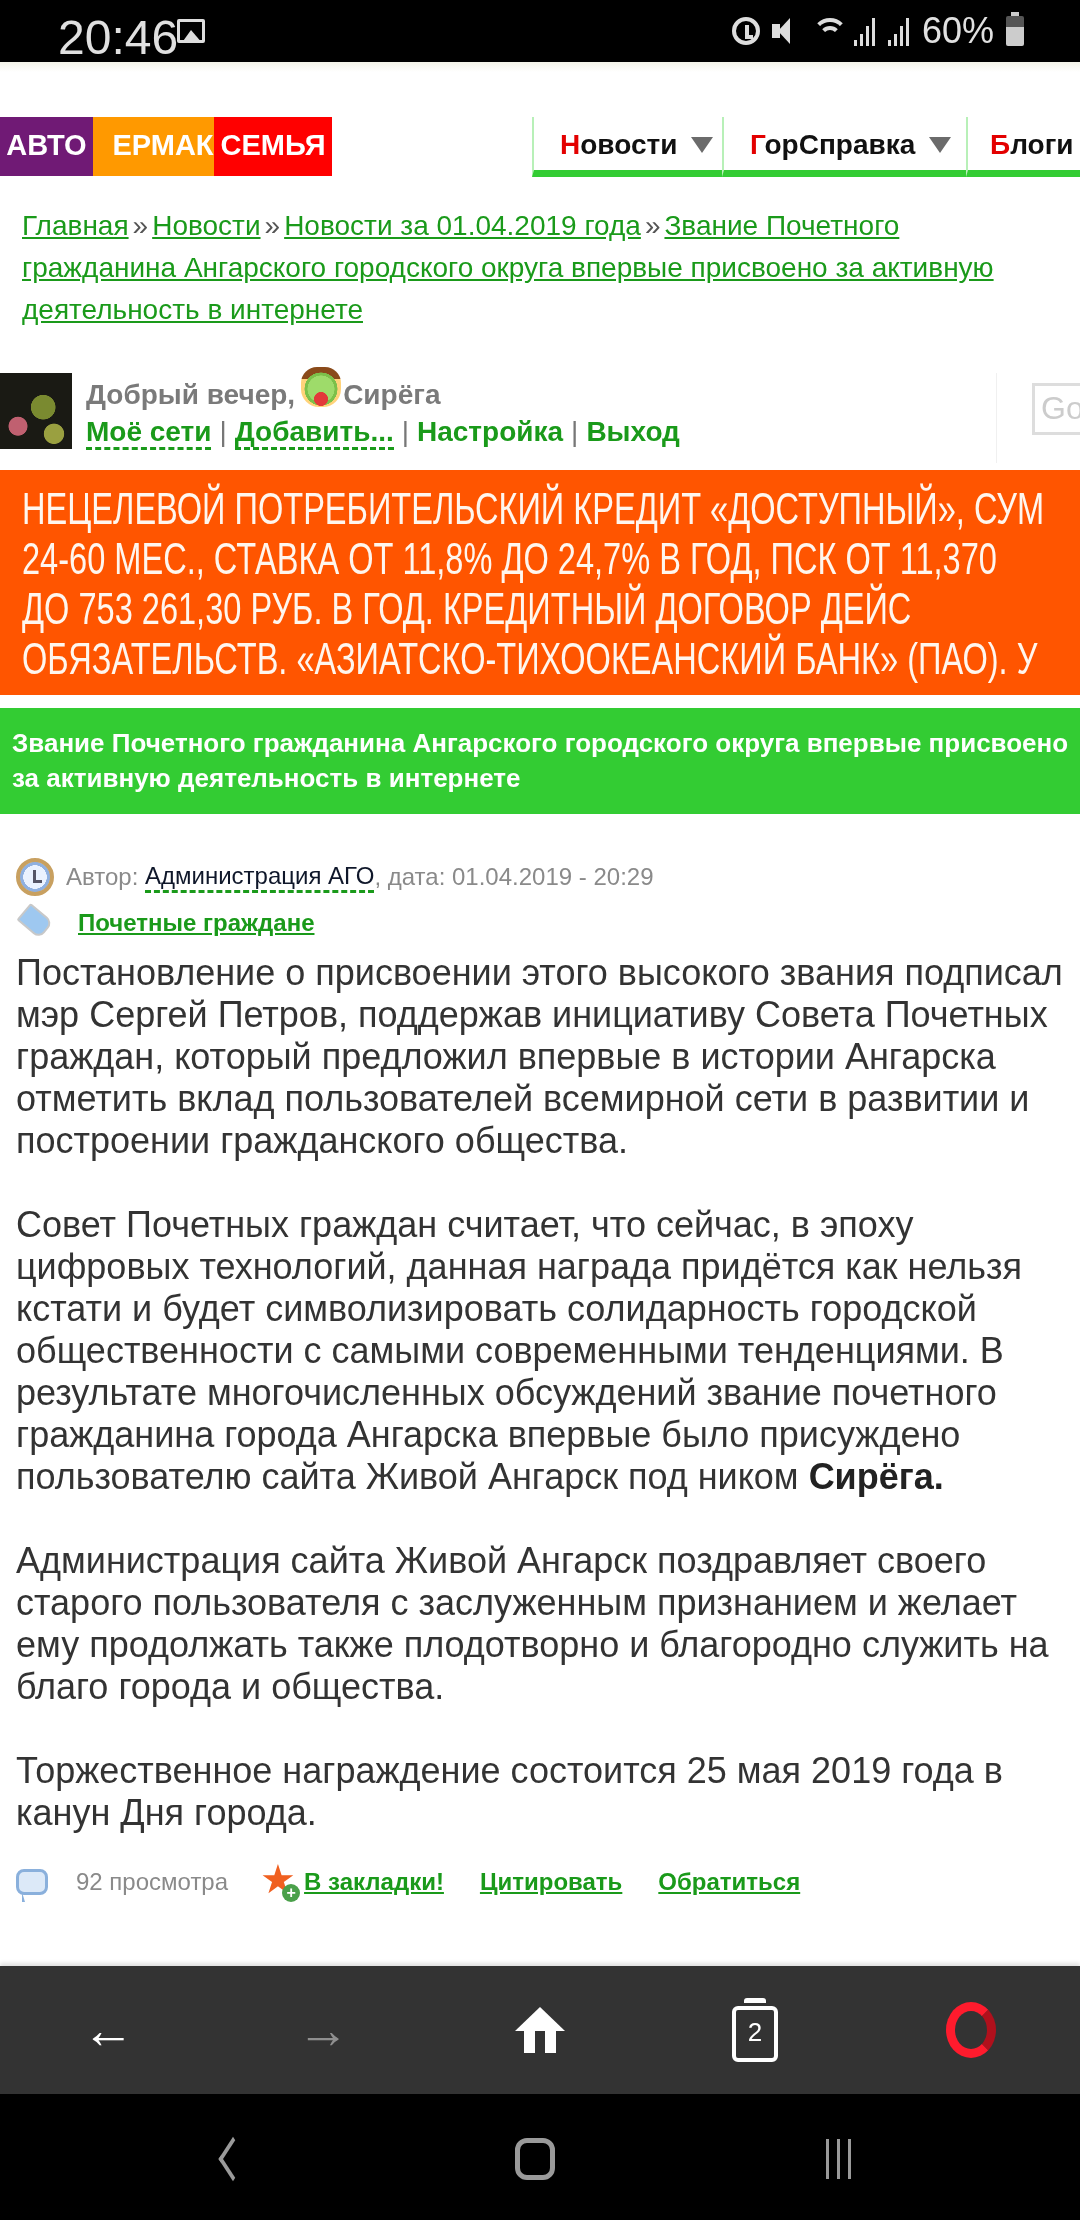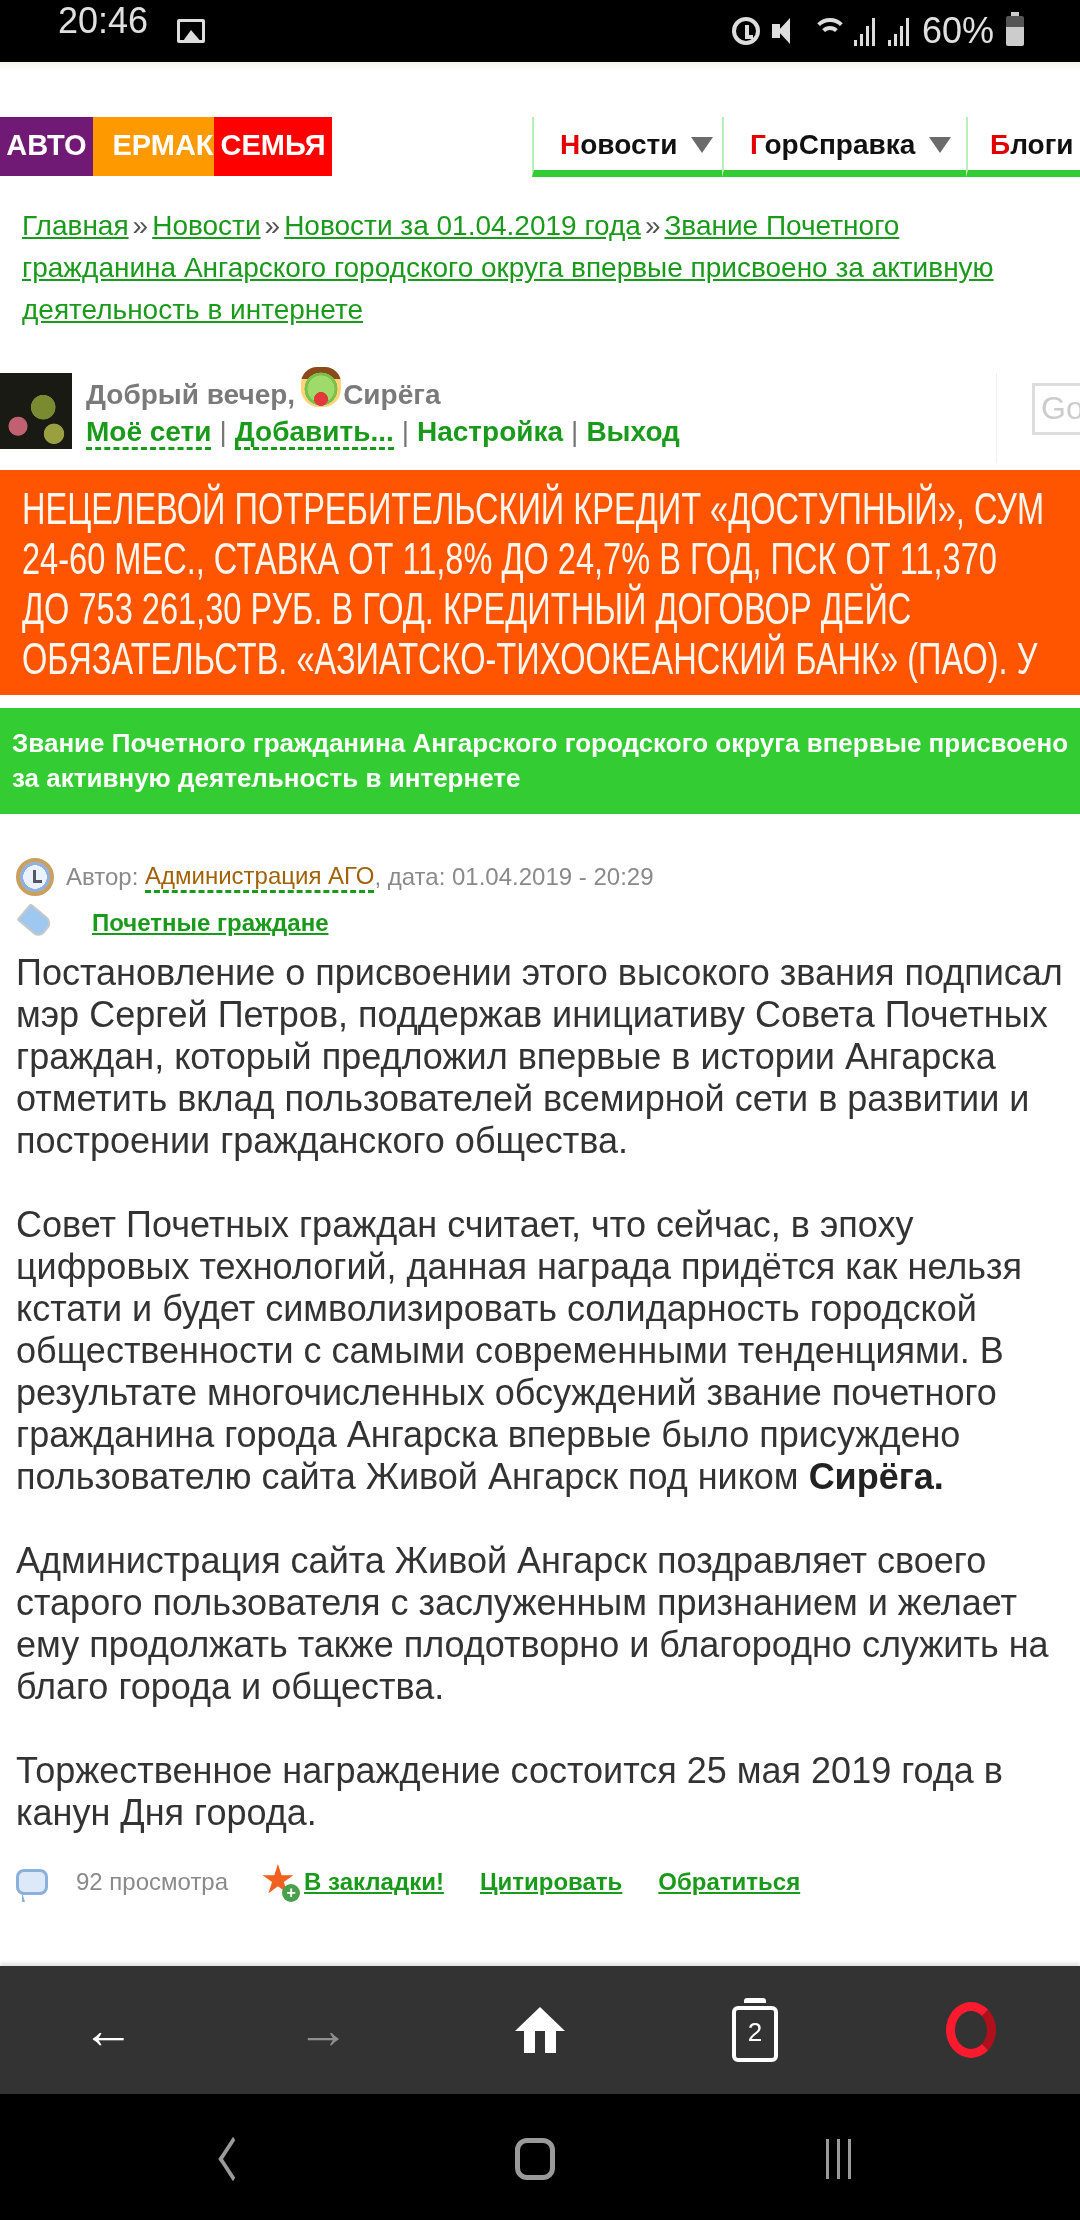--- a/index.html
+++ b/index.html
@@ -1,21 +1,21 @@
 <!DOCTYPE html>
 <html><head>
 <meta charset="utf-8">
 <style>
   * { box-sizing: border-box; margin: 0; padding: 0; }
   html, body { width: 1080px; height: 2220px; overflow: hidden; background: #ffffff; }
   body { font-family: "Liberation Sans", "DejaVu Sans", sans-serif; position: relative; color: #222; }
 
   
   .status-bar { position: absolute; top: 0; left: 0; width: 1080px; height: 62px; background: #000; color: #ddd; }
-  .status-time { position: absolute; left: 58px; top: 0; font-size: 36px; color: #e0e0e0; letter-spacing: 0px; }
+  .status-time { position: absolute; left: 58px; top: 10px; font-size: 48px; color: #e0e0e0; letter-spacing: 0px; }
   .status-img-icon { position: absolute; left: 177px; top: 19px; width: 28px; height: 24px; border: 3px solid #ddd; border-radius: 2px; background: #000; overflow: hidden; }
   .status-img-icon::after { content: ""; position: absolute; left: 1px; bottom: -4px; width: 0; height: 0; border-left: 10px solid transparent; border-right: 12px solid transparent; border-bottom: 14px solid #ddd; }
   .status-right { position: absolute; right: 56px; top: 10px; display: flex; align-items: center; gap: 10px; color: #e0e0e0; font-size: 36px; }
   .sicon { display: inline-block; width: 30px; height: 30px; position: relative; }
   .alarm-icon { border: 4px solid #ddd; border-radius: 50%; width: 28px; height: 28px; }
   .alarm-icon::after { content: ""; position: absolute; left: 9px; top: 4px; width: 4px; height: 10px; border-left: 4px solid #ddd; border-bottom: 4px solid #ddd; }
   .mute-icon::before { content: ""; position: absolute; left: 2px; top: 8px; width: 8px; height: 14px; background: #ddd; }
   .mute-icon::after { content: ""; position: absolute; left: 8px; top: 2px; border-right: 12px solid #ddd; border-top: 13px solid transparent; border-bottom: 13px solid transparent; }
   .wifi-icon { width: 34px; height: 30px; }
   .wifi-icon::before { content: ""; position: absolute; left: 2px; top: 2px; width: 28px; height: 28px; border-radius: 50%; border: 4px solid transparent; border-top-color: #ddd; }
@@ -65,22 +65,22 @@
   .ad-line { position: absolute; left: 22px; white-space: nowrap; color: #fff6ee; font-family: "Liberation Sans Narrow", "Liberation Sans", sans-serif; font-size: 44px; transform: scaleX(0.74); transform-origin: left top; letter-spacing: 0px; }
 
   
   .article-title-bar { position: absolute; top: 708px; left: 0; width: 1080px; height: 106px; background: #33cc33; padding: 18px 10px 0 12px; }
   .article-title { color: #fff; font-weight: bold; font-size: 26px; line-height: 35px; }
 
   
   .meta-row { position: absolute; top: 858px; left: 16px; font-size: 24px; color: #8a8a8a; display: flex; align-items: center; white-space: nowrap; }
   .clock-icon { width: 38px; height: 38px; border-radius: 50%; border: 4px solid #c8a060; background: radial-gradient(circle, #eaf2ff 0 55%, #8fb0e0 56% 70%, #d8c8a0 71%); position: relative; margin-right: 12px; }
   .clock-icon::after { content: ""; position: absolute; left: 13px; top: 8px; width: 6px; height: 10px; border-left: 3px solid #556; border-bottom: 3px solid #556; }
-  .meta-row a { color: #a16207; text-decoration: none; border-bottom: 3px dashed #1a9a1a; }
-  .tag-row { position: absolute; top: 908px; left: 16px; display: flex; align-items: center; font-size: 24px; gap: 14px; }
+  .meta-row a { color: #0f172a; text-decoration: none; border-bottom: 3px dashed #1a9a1a; }
+  .tag-row { position: absolute; top: 908px; left: 16px; display: flex; align-items: center; font-size: 24px; }
   .tag-icon { width: 36px; height: 30px; position: relative; margin-right: 26px; }
   .tag-icon::before { content: ""; position: absolute; left: 4px; top: 2px; width: 26px; height: 18px; background: #9ec8f0; border: 2px solid #c8c8c8; transform: rotate(40deg); border-radius: 2px 8px 8px 2px; }
   .tag-row a { color: #1a9a1a; font-weight: bold; text-decoration: underline; }
 
   
   .article-body { position: absolute; top: 952px; left: 16px; width: 1050px; font-size: 36px; line-height: 42px; color: #333; }
   .article-body p { margin-bottom: 42px; }
   .article-body b { color: #222; }
 
   

